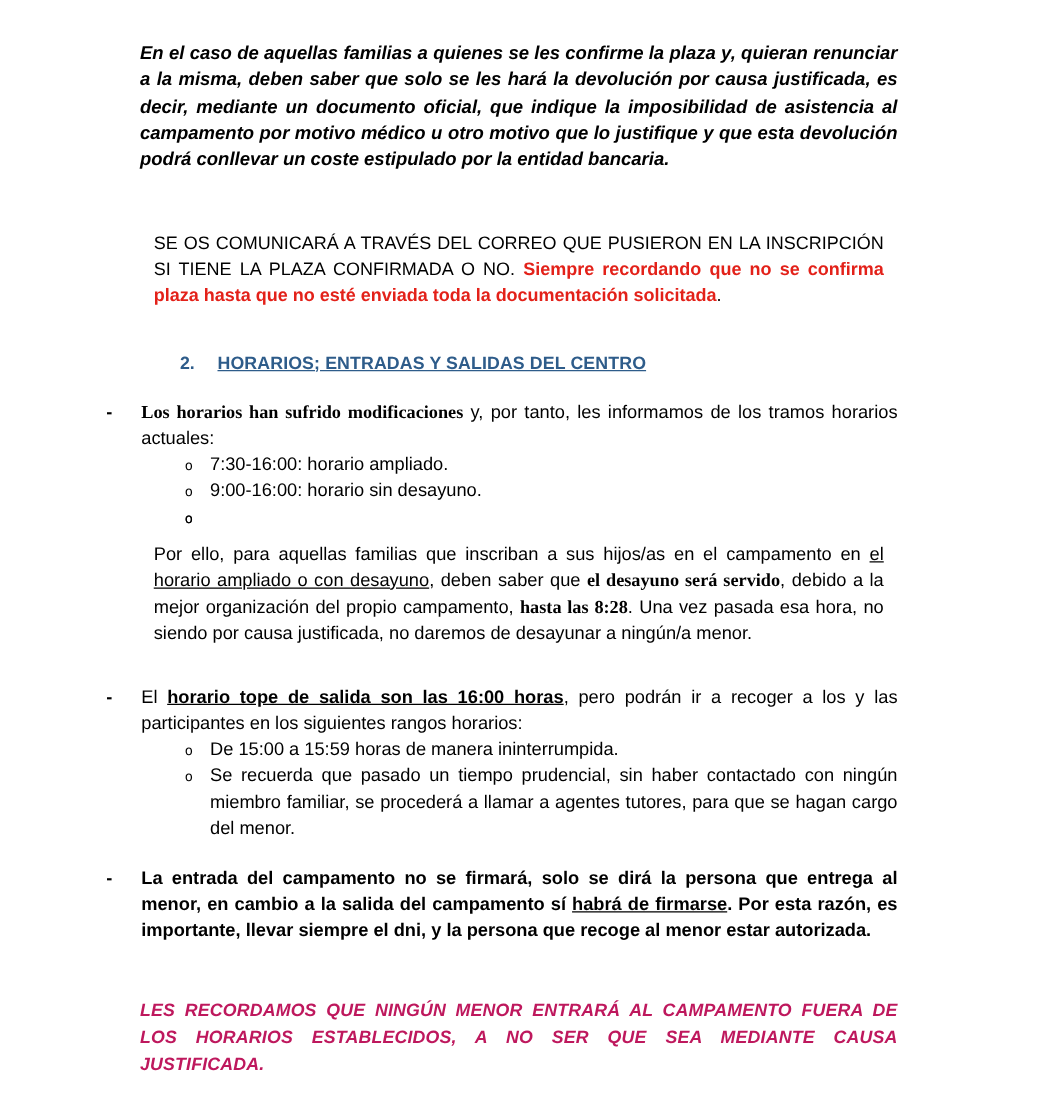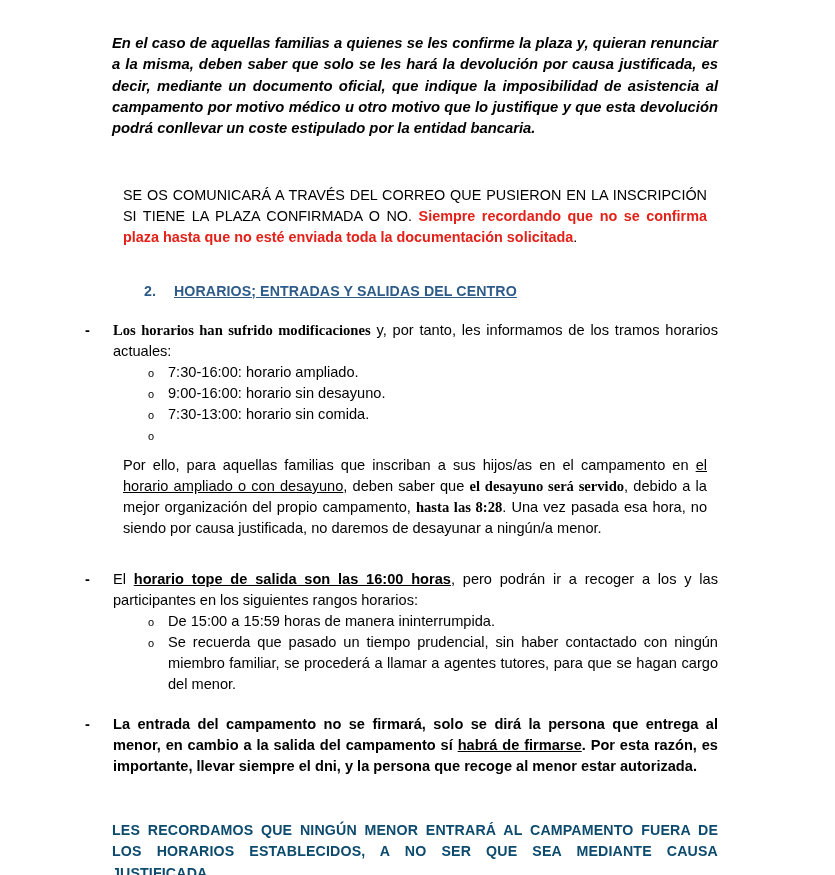--- a/index.html
+++ b/index.html
@@ -125,22 +125,23 @@
   
   .block-caps {
     font-size: 14.4px;
     line-height: 21px;
     text-align: justify;
   }
   .block-warn {
     font-size: 14.2px;
     line-height: 21.5px;
     text-align: justify;
-    color: #0c4a6e;
-    font-weight: bold;
+    color: #be185d;
+    font-weight: bold;
+    font-style: italic;
     letter-spacing: 0.15px;
     margin-top: 24px;
   }
 </style>
 </head>
 <body>
 
 <div class="page">
   <div class="doc-body">
 
@@ -167,21 +168,20 @@
       <li class="circle-item nowrap-tight">
         <span class="marker-o">o</span>
         <span>7:30-16:00: horario ampliado.</span>
       </li>
       <li class="circle-item nowrap-tight">
         <span class="marker-o">o</span>
         <span>9:00-16:00: horario sin desayuno.</span>
       </li>
       <li class="circle-item nowrap-tight">
         <span class="marker-o">o</span>
-        <span>7:30-13:00: horario sin comida.</span>
       </li>
       <li class="circle-item nowrap-tight">
         <span class="marker-o">o</span>
       </li>
     </ul>
 
     <div class="spacer-md"></div>
 
     <p class="para"><span>Por ello, para aquellas familias que inscriban a sus hijos/as en el campamento en </span><span class="u">el horario ampliado o con desayuno</span><span>, deben saber que </span><span class="b">el desayuno será servido</span><span>, debido a la mejor organización del propio campamento, </span><span class="b">hasta las 8:28</span><span>. Una vez pasada esa hora,  no siendo por causa justificada, no daremos de desayunar a ningún/a menor.</span></p>
 

